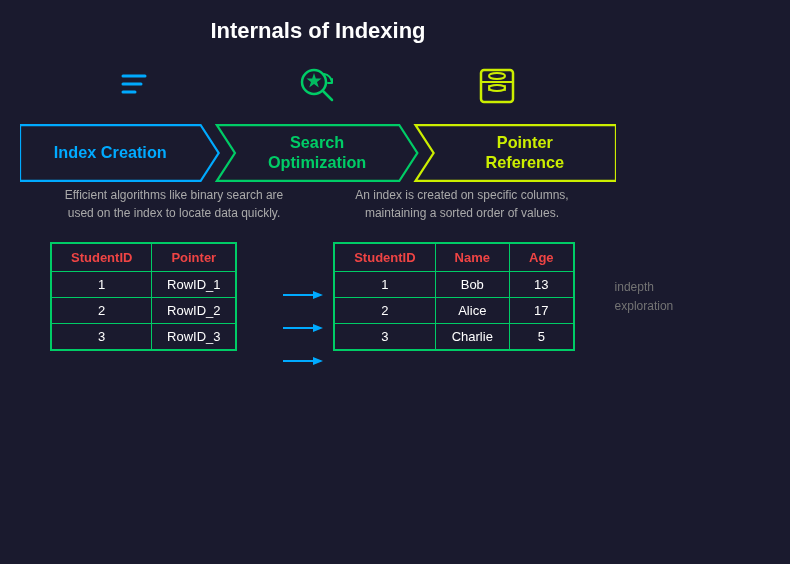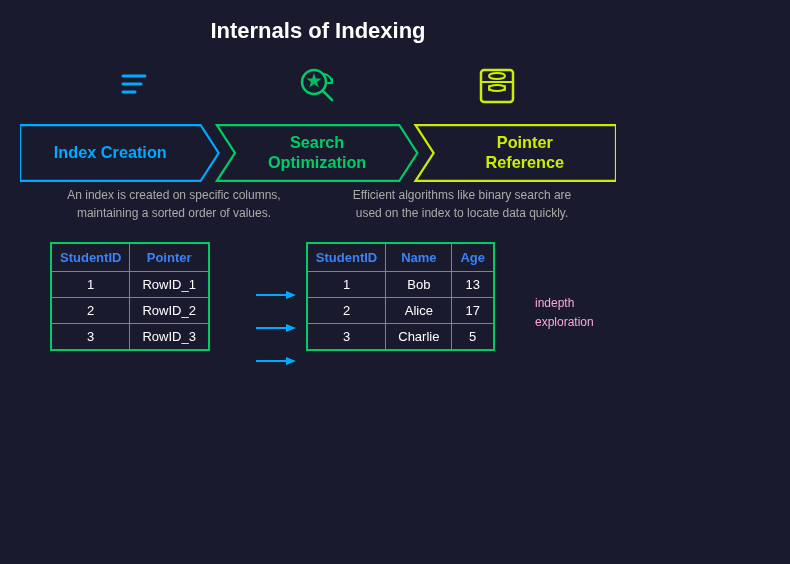--- a/index.html
+++ b/index.html
@@ -80,24 +80,24 @@
       margin-right: 40px;
     }
 
     .data-table {
       border-collapse: collapse;
       border: 2px solid #00cc66;
     }
 
     .data-table th {
       background: transparent;
-      color: #3b82f6;
+      color: #ef4444;
       font-size: 13px;
       font-weight: bold;
-      padding: 6px 8px;
+      padding: 6px 19px;
       border: 1.5px solid #00cc66;
       text-align: center;
     }
 
     .data-table td {
       color: #ffffff;
       font-size: 13px;
       padding: 5px 12px;
       border: 1.5px solid #00cc66;
       text-align: center;
@@ -108,24 +108,24 @@
       flex-direction: column;
       justify-content: space-around;
       align-items: center;
       height: 100px;
       margin-top: 36px;
       margin-right: 10px;
       margin-left: 6px;
     }
 
     .watermark {
-      color: #f9a8d4;
+      color: #737373;
       font-size: 12px;
       margin-left: 40px;
-      margin-top: 52px;
+      margin-top: 36px;
       line-height: 1.6;
     }
 
     
     svg.icon-svg {
       width: 48px;
       height: 48px;
     }
   </style>
 </head>
@@ -178,24 +178,24 @@
       <text x="329" y="50" text-anchor="middle" fill="#00cc66" font-size="18" font-weight="bold" font-family="Arial">Optimization</text>
 
       <polygon points="438,2 660,2 660,64 438,64 458,33" fill="none" stroke="#ccee00" stroke-width="2.5"></polygon>
       <text x="559" y="28" text-anchor="middle" fill="#ccee00" font-size="18" font-weight="bold" font-family="Arial">Pointer</text>
       <text x="559" y="50" text-anchor="middle" fill="#ccee00" font-size="18" font-weight="bold" font-family="Arial">Reference</text>
     </svg>
   </div>
 
   <div class="desc-row">
     <div class="desc-block">
+      <span>Efficient algorithms like binary search are used on the index to locate data quickly.</span>
+    </div>
+    <div class="desc-block">
       <span>An index is created on specific columns, maintaining a sorted order of values.</span>
-    </div>
-    <div class="desc-block">
-      <span>Efficient algorithms like binary search are used on the index to locate data quickly.</span>
     </div>
   </div>
 
   <div class="tables-section">
 
     <div class="index-table-wrapper">
       <table class="data-table">
         <thead>
           <tr>
             <th>StudentID</th>

